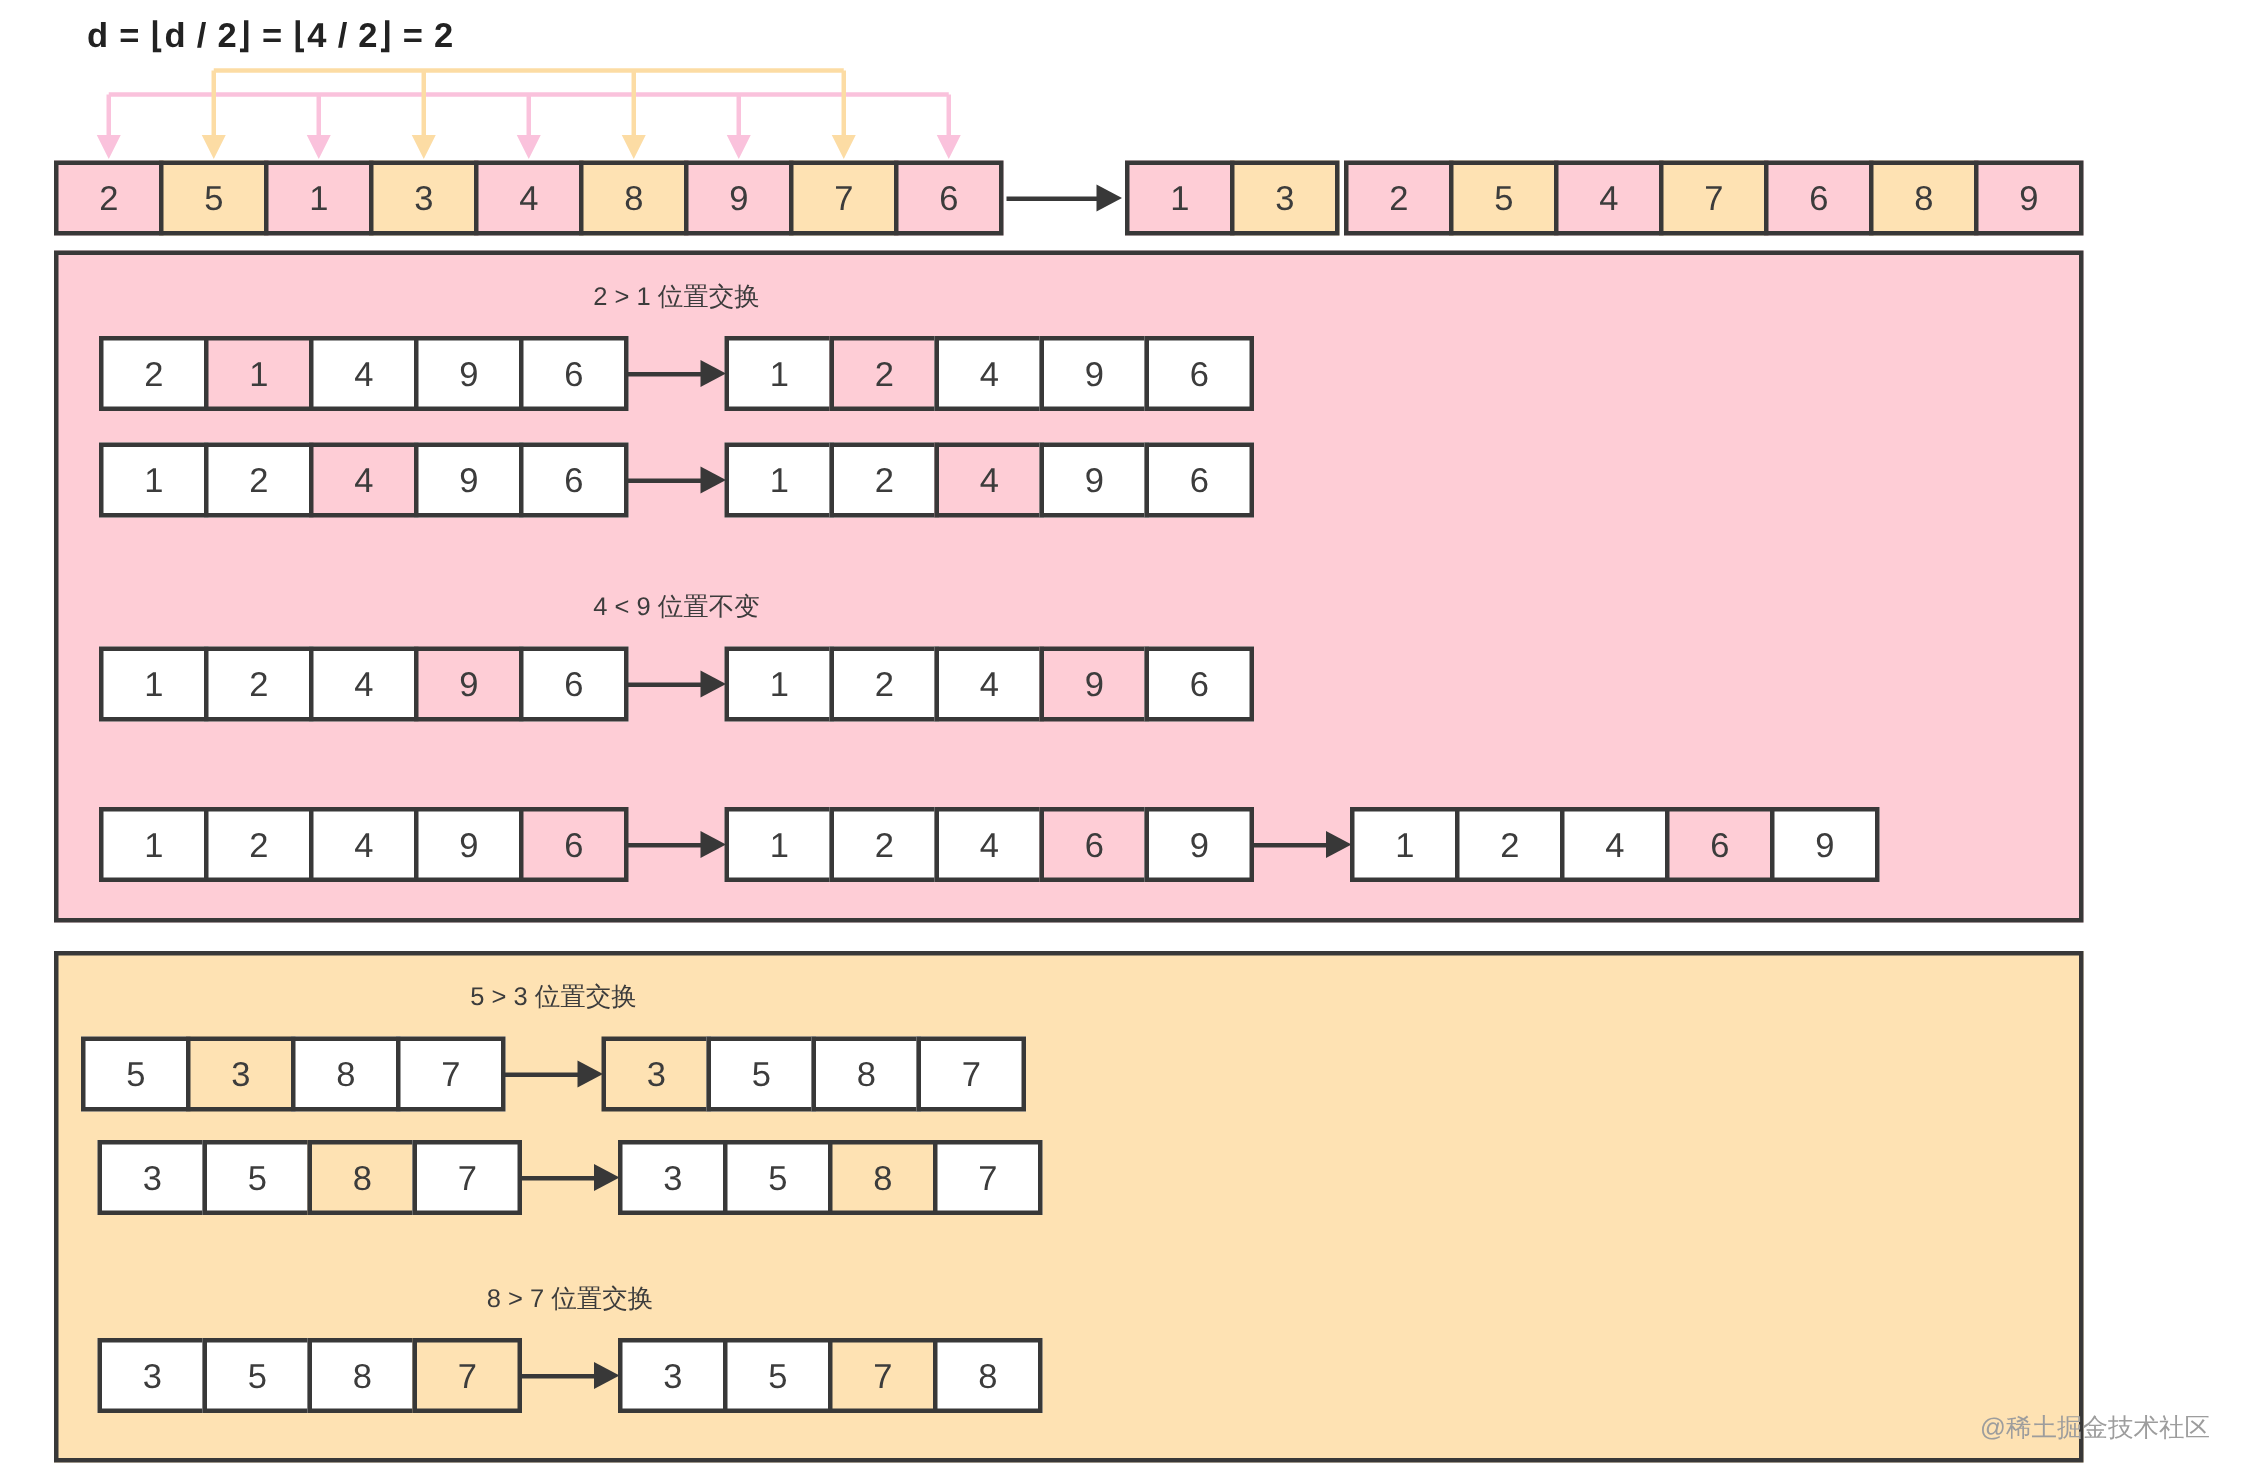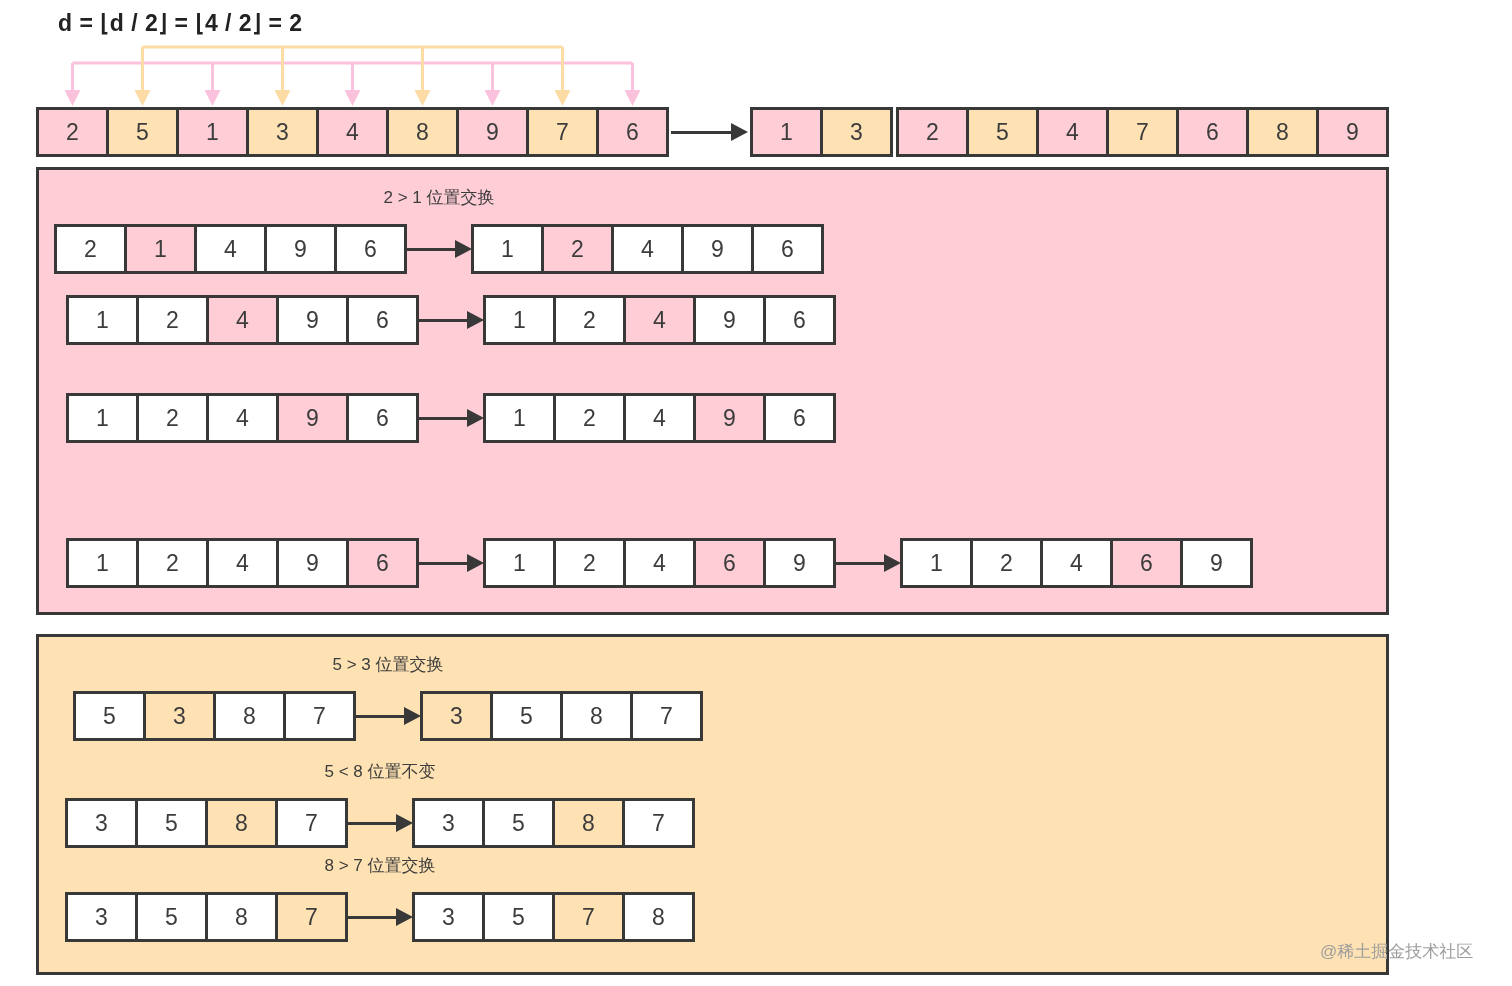--- a/index.html
+++ b/index.html
@@ -79,21 +79,21 @@
       <div class="cell" style="background: rgb(254, 226, 179);">5</div>
       <div class="cell" style="background: rgb(254, 205, 214);">4</div>
       <div class="cell" style="background: rgb(254, 226, 179);">7</div>
       <div class="cell" style="background: rgb(254, 205, 214);">6</div>
       <div class="cell" style="background: rgb(254, 226, 179);">8</div>
       <div class="cell" style="background: rgb(254, 205, 214);">9</div>
     </div>
 
   <div class="panel pink-panel">
 
-    <div class="step" style="left:15px;top:16px">
+    <div class="step" style="left:27px;top:16px">
       <div class="step-label" style="width:770px">2 &gt; 1 位置交换</div>
       <div class="step-row">
         <div class="array">
             <div class="cell" style="background: rgb(255, 255, 255);">2</div>
             <div class="cell" style="background: rgb(254, 205, 214);">1</div>
             <div class="cell" style="background: rgb(255, 255, 255);">4</div>
             <div class="cell" style="background: rgb(255, 255, 255);">9</div>
             <div class="cell" style="background: rgb(255, 255, 255);">6</div>
           </div>
         <div class="harrow"></div>
@@ -121,20 +121,21 @@
             <div class="cell" style="background: rgb(255, 255, 255);">1</div>
             <div class="cell" style="background: rgb(255, 255, 255);">2</div>
             <div class="cell" style="background: rgb(254, 205, 214);">4</div>
             <div class="cell" style="background: rgb(255, 255, 255);">9</div>
             <div class="cell" style="background: rgb(255, 255, 255);">6</div>
           </div>
       </div>
     </div>
 
     <div class="step" style="left:27px;top:223px">
+      <div class="step-label" style="width:770px">4 &lt; 9 位置不变</div>
       <div class="step-row">
         <div class="array">
             <div class="cell" style="background: rgb(255, 255, 255);">1</div>
             <div class="cell" style="background: rgb(255, 255, 255);">2</div>
             <div class="cell" style="background: rgb(255, 255, 255);">4</div>
             <div class="cell" style="background: rgb(254, 205, 214);">9</div>
             <div class="cell" style="background: rgb(255, 255, 255);">6</div>
           </div>
         <div class="harrow"></div>
         <div class="array">
@@ -172,41 +173,40 @@
             <div class="cell" style="background: rgb(254, 205, 214);">6</div>
             <div class="cell" style="background: rgb(255, 255, 255);">9</div>
           </div>
       </div>
     </div>
 
   </div>
 
   <div class="panel orange-panel">
 
-    <div class="step" style="left:34px;top:16px">
+    <div class="step" style="left:15px;top:16px">
       <div class="step-label" style="width:630px">5 &gt; 3 位置交换</div>
       <div class="step-row">
         <div class="array">
             <div class="cell" style="background: rgb(255, 255, 255);">5</div>
             <div class="cell" style="background: rgb(254, 226, 179);">3</div>
             <div class="cell" style="background: rgb(255, 255, 255);">8</div>
             <div class="cell" style="background: rgb(255, 255, 255);">7</div>
           </div>
         <div class="harrow"></div>
         <div class="array">
             <div class="cell" style="background: rgb(254, 226, 179);">3</div>
             <div class="cell" style="background: rgb(255, 255, 255);">5</div>
             <div class="cell" style="background: rgb(255, 255, 255);">8</div>
             <div class="cell" style="background: rgb(255, 255, 255);">7</div>
           </div>
       </div>
     </div>
 
     <div class="step" style="left:26px;top:123px">
-      <div class="step-label" style="width:630px">5 &lt; 8 位置不变</div>
       <div class="step-row">
         <div class="array">
             <div class="cell" style="background: rgb(255, 255, 255);">3</div>
             <div class="cell" style="background: rgb(255, 255, 255);">5</div>
             <div class="cell" style="background: rgb(254, 226, 179);">8</div>
             <div class="cell" style="background: rgb(255, 255, 255);">7</div>
           </div>
         <div class="harrow"></div>
         <div class="array">
             <div class="cell" style="background: rgb(255, 255, 255);">3</div>

